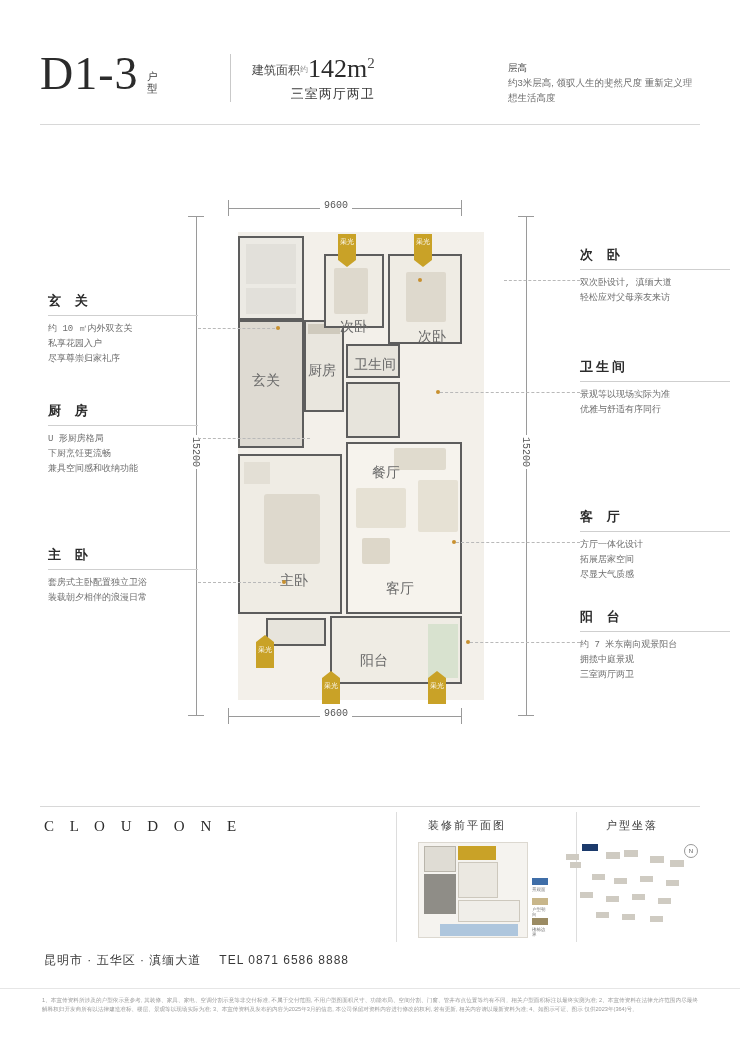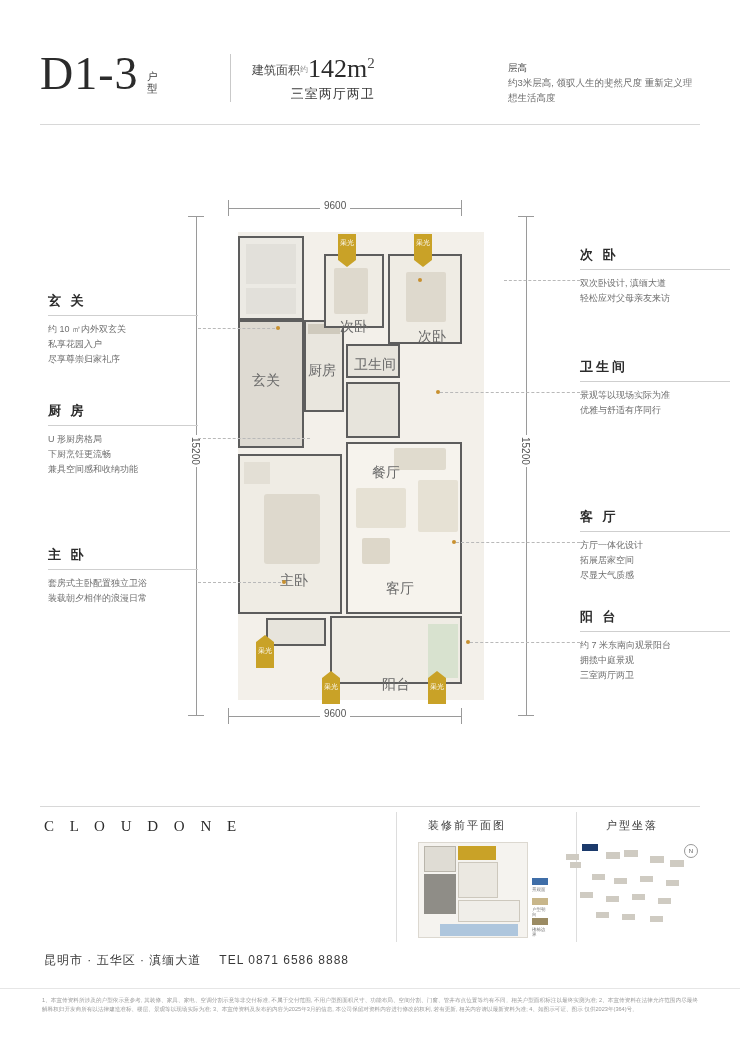--- a/index.html
+++ b/index.html
@@ -32,21 +32,21 @@
     font-family:"Liberation Serif", serif; font-size:26px; color:#2b2b2b;
     vertical-align:-3px; letter-spacing:0px;
   }
   .area-line .tiny { font-size:8px; color:#8a8a8a; vertical-align:2px; }
   .rooms { font-size:13px; color:#3a3a3a; margin-top:6px; letter-spacing:1px; }
   .hdr-right { position:absolute; left:468px; top:18px; font-size:9.5px; color:#6d6d6d; line-height:15px; }
   .hdr-right .ch-title { color:#4a4a4a; }
   .hdr-rule { position:absolute; left:40px; top:124px; width:660px; height:1px; background:#d8d8d8; }
 
   
-  .plan-wrap { position:absolute; left:0; top:150px; width:596px; height:640px; }
+  .plan-wrap { position:absolute; left:0; top:150px; width:596px; height:640px;font-family:Liberation Mono, monospace; }
 
   
   .dim-h { position:absolute; height:1px; background:#9a9a9a; }
   .dim-v { position:absolute; width:1px; background:#9a9a9a; }
   .tick { position:absolute; background:#9a9a9a; }
   .dim-label {
     position:absolute; font-size:10px; color:#555; background:#fff; padding:0 4px;
   }
   .dim-label-v {
     position:absolute; font-size:10px; color:#555; background:#fff; padding:2px 0;
@@ -199,21 +199,21 @@
     <div style="position:absolute;left:124px;top:210px;width:116px;height:172px;background:#f6f3ed;border:2px solid #5d5d5d;"></div>
     <div style="position:absolute;left:172px;top:216px;width:52px;height:22px;background:#e0dbce;border-radius:2px;"></div>
     <div style="position:absolute;left:196px;top:248px;width:40px;height:52px;background:#e6e1d4;border-radius:2px;"></div>
     <div style="position:absolute;left:134px;top:256px;width:50px;height:40px;background:#e6e1d4;border-radius:2px;"></div>
     <div style="position:absolute;left:140px;top:306px;width:28px;height:26px;background:#ddd7c9;border-radius:2px;"></div>
     <div class="rm-label" style="left:150px;top:232px;">餐厅</div>
     <div class="rm-label" style="left:164px;top:348px;">客厅</div>
 
     <div style="position:absolute;left:108px;top:384px;width:132px;height:68px;background:#efece4;border:2px solid #5d5d5d;"></div>
     <div style="position:absolute;left:206px;top:392px;width:30px;height:54px;background:#d8e2cf;"></div>
-    <div class="rm-label" style="left:160px;top:420px;margin-top:24px;">阳台</div>
+    <div class="rm-label" style="left:138px;top:420px;">阳台</div>
   </div>
 
   <div class="sun" style="left:338px; top:84px;">
     <span class="s-ch">采光</span>
   </div>
   <div class="sun" style="left:414px; top:84px;">
     <span class="s-ch">采光</span>
   </div>
   <div class="sun up" style="left:256px; top:492px;">
     <span class="s-ch">采光</span>

